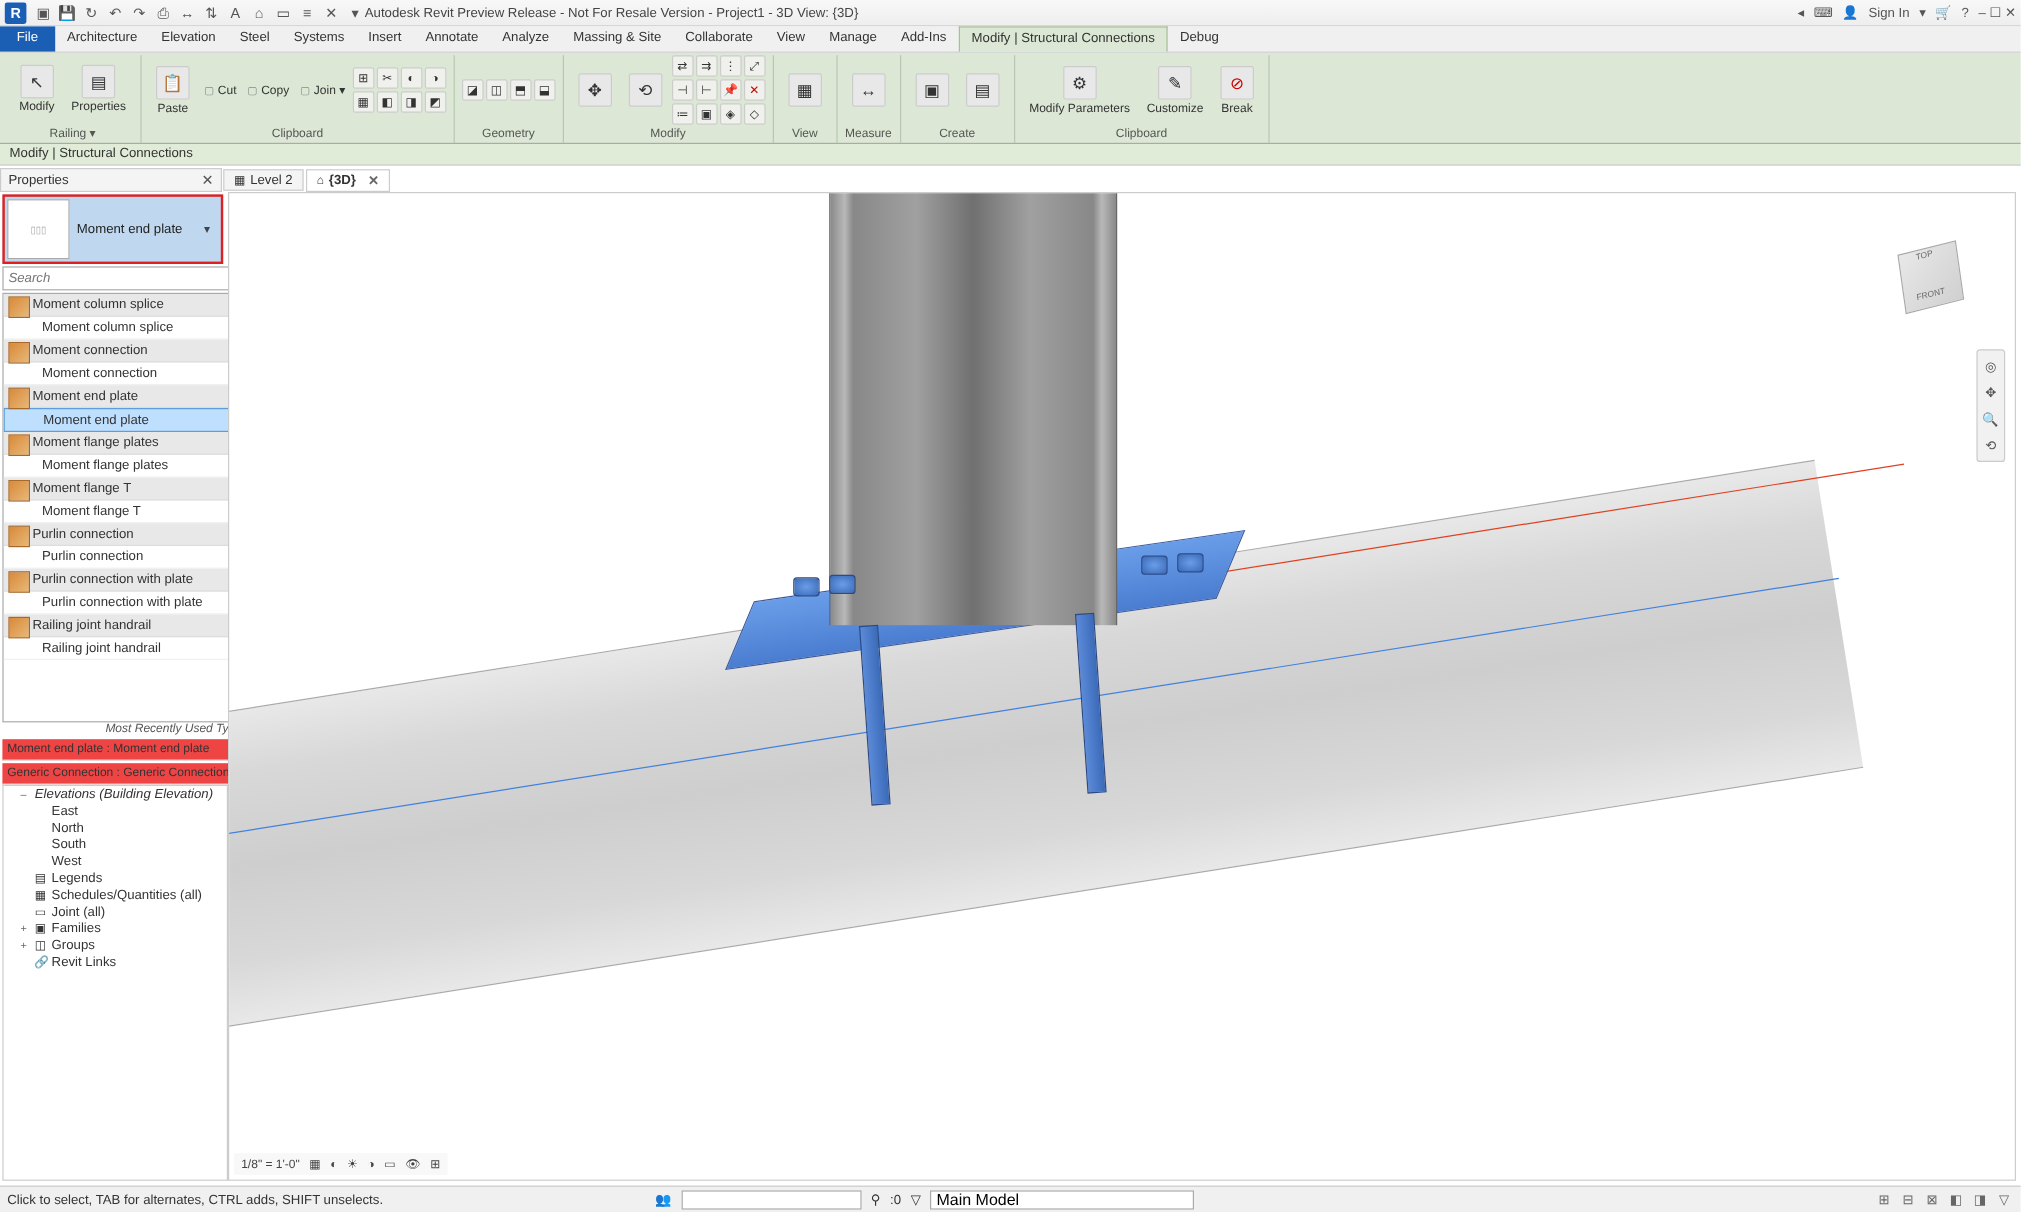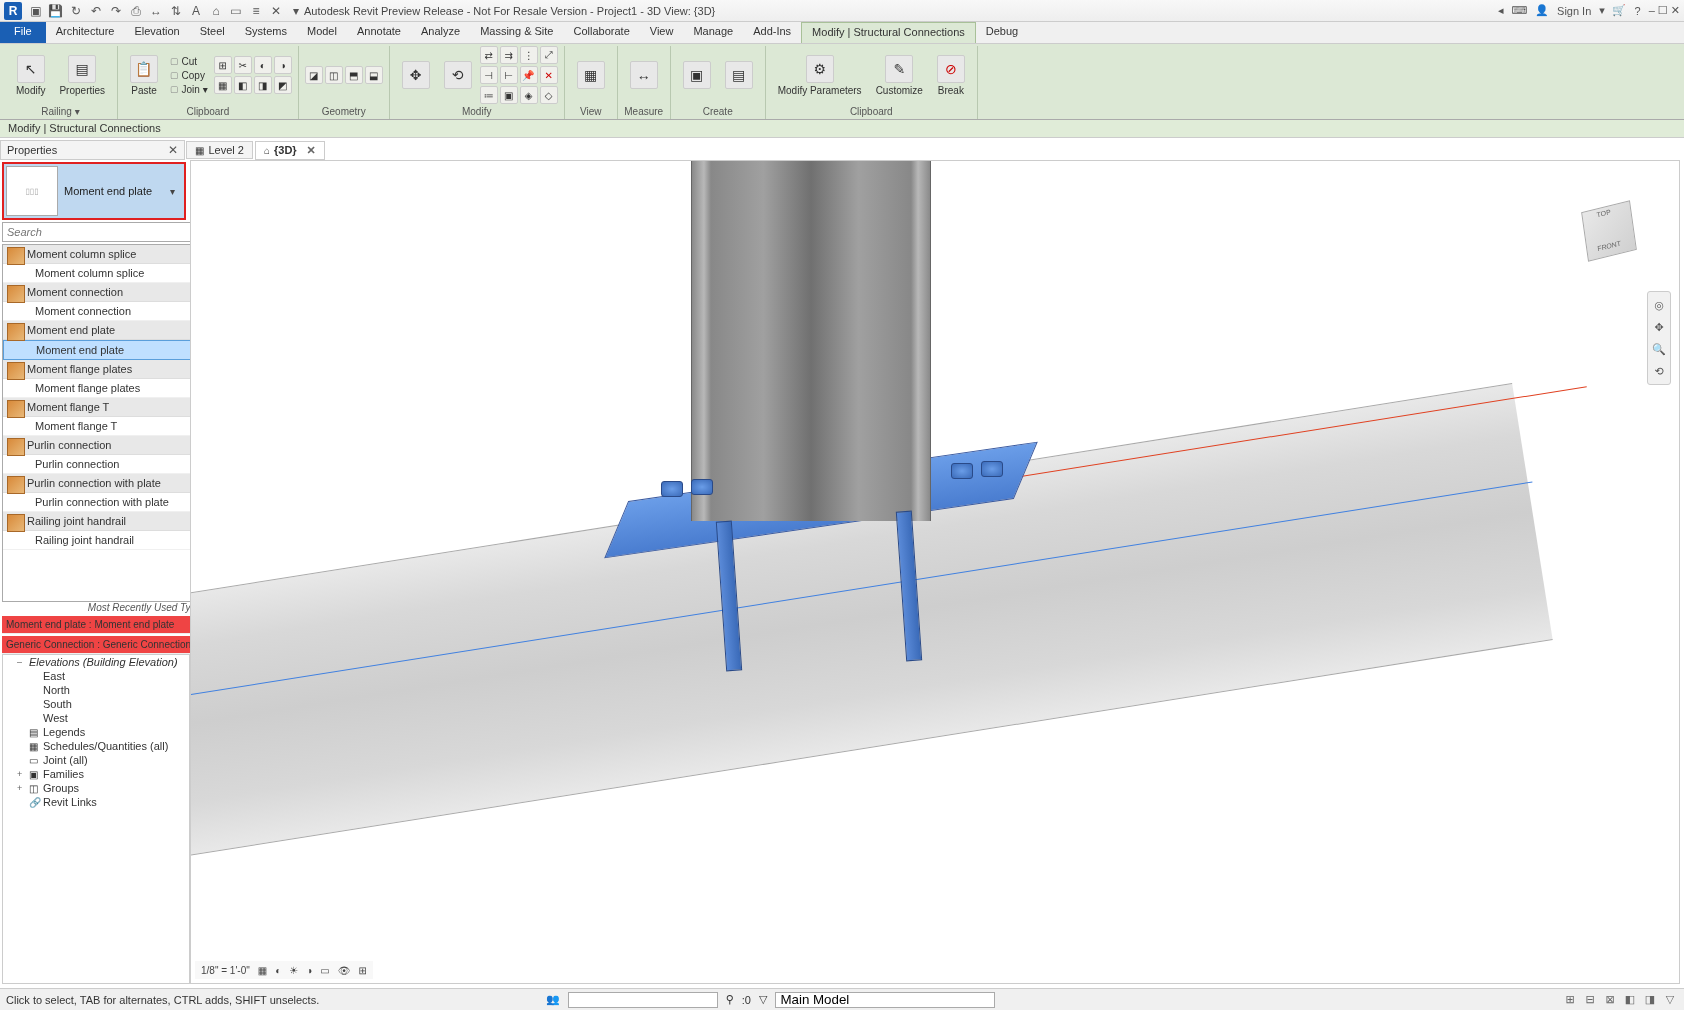--- a/index.html
+++ b/index.html
@@ -24,21 +24,21 @@
 
 .ribbon { height: 76px; background: #dce8d5; border-bottom: 1px solid #aaa; display: flex; padding: 2px 4px 0 4px; }
 .ribbon-panel { display: flex; flex-direction: column; border-right: 1px solid #b8c8b0; padding: 0 6px; }
 .ribbon-panel .panel-body { flex: 1; display: flex; align-items: center; gap: 2px; }
 .ribbon-panel .panel-label { text-align: center; font-size: 10px; color: #555; padding: 2px 0; }
 .big-btn { display: flex; flex-direction: column; align-items: center; justify-content: center; padding: 2px 6px; cursor: pointer; }
 .big-btn .icon { width: 28px; height: 28px; background: #e8e8e8; border: 1px solid #ccc; border-radius: 2px; display:flex; align-items:center; justify-content:center; font-size:14px; }
 .big-btn .lbl { font-size: 10px; margin-top: 2px; color: #333; }
 .small-grid { display: grid; grid-template-columns: repeat(4, 18px); gap: 2px; }
 .small-grid span { width: 18px; height: 18px; background: #f0f0ec; border: 1px solid #ccc; border-radius: 2px; font-size: 10px; display:flex; align-items:center; justify-content:center; }
-.clip-col { display: flex; flex-direction: column; gap: 1px; }
+.clip-col { display: flex; gap: 1px; }
 .clip-col span { font-size: 10px; color: #333; padding: 1px 4px; cursor: pointer; display:flex; align-items:center; gap:3px; }
 .clip-col span::before { content:"▢"; font-size:9px; color:#888; }
 
 
 .context-bar { height: 18px; background: #e0ecd8; border-bottom: 1px solid #ccc; padding: 2px 8px; font-size: 11px; color: #333; }
 
 
 .props-title { position: absolute; top: 140px; left: 0; width: 185px; height: 20px; background: #f4f4f4; border: 1px solid #ccc; padding: 2px 6px; font-size: 11px; display: flex; align-items: center; justify-content: space-between; }
 .props-title .close { cursor: pointer; font-size: 12px; color: #555; }
 
@@ -157,21 +157,21 @@
     </span>
   </div>
 </div>
 
 <div class="ribbon-tabs">
   <div class="file-tab">File</div>
   <div class="tab">Architecture</div>
   <div class="tab">Elevation</div>
   <div class="tab">Steel</div>
   <div class="tab">Systems</div>
-  <div class="tab">Model</div>
+  <div class="tab">Insert</div>
   <div class="tab">Annotate</div>
   <div class="tab">Analyze</div>
   <div class="tab">Massing &amp; Site</div>
   <div class="tab">Collaborate</div>
   <div class="tab">View</div>
   <div class="tab">Manage</div>
   <div class="tab">Add-Ins</div>
   <div class="tab active">Modify | Structural Connections</div>
   <div class="tab">Debug</div>
 </div>

